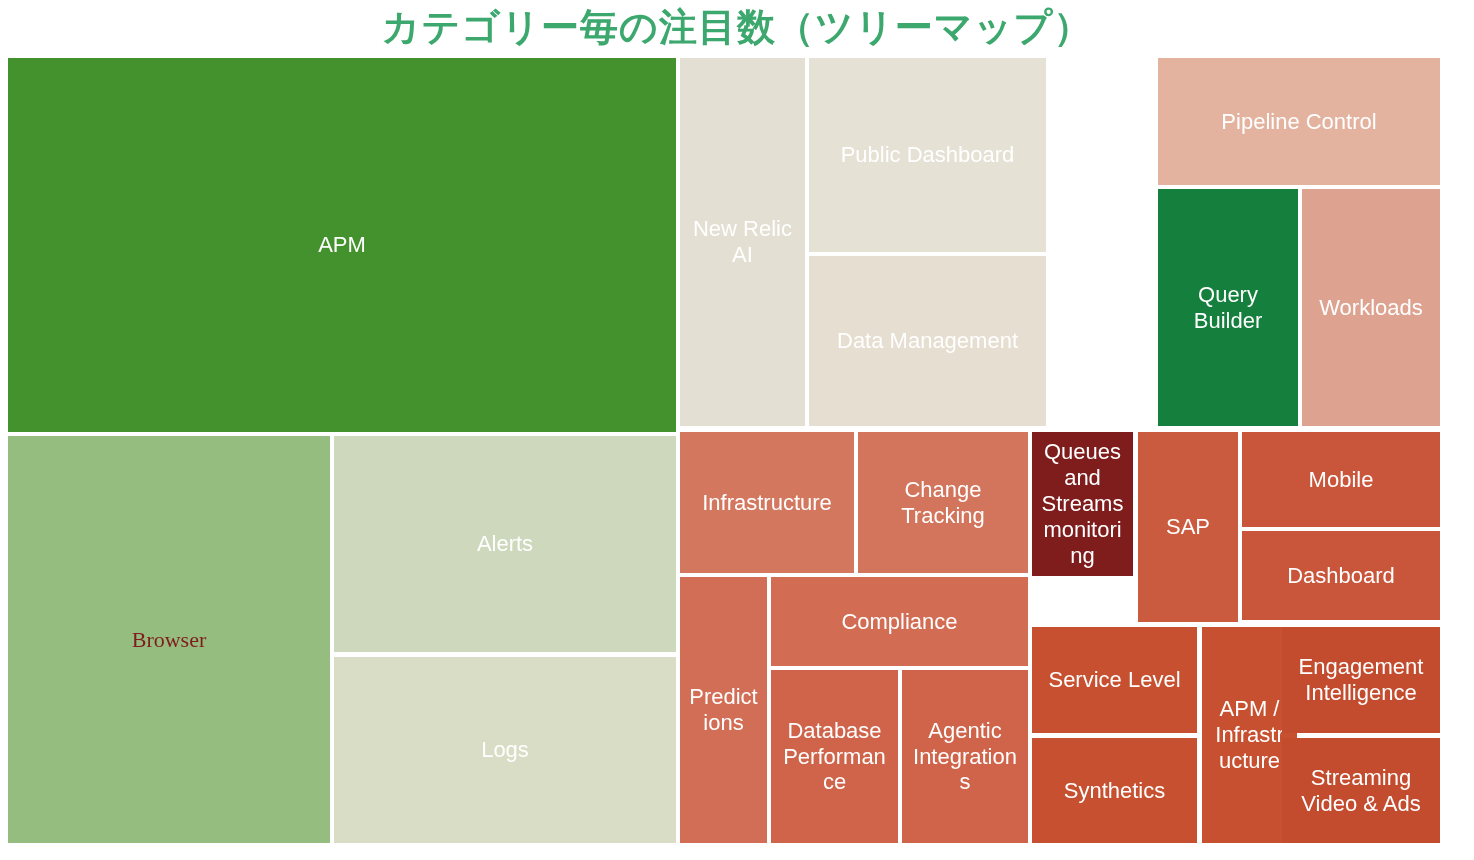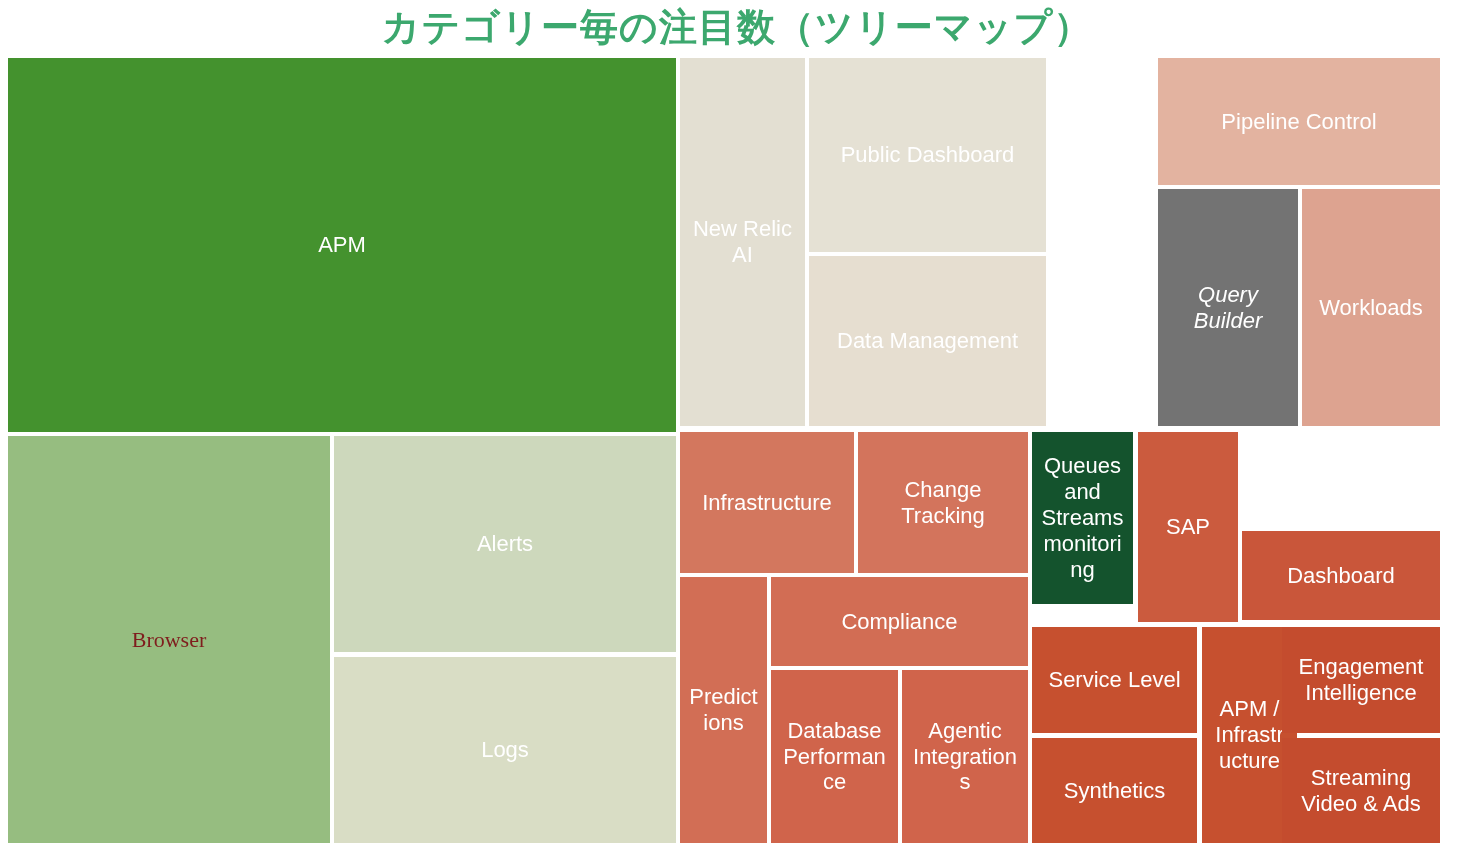--- a/index.html
+++ b/index.html
@@ -71,21 +71,21 @@
   </div>
       <div class="cell" title="Public Dashboard — 注目数 (est.): 18" style="left: 809px; top: 58px; width: 237px; height: 194px; background: rgb(229, 225, 212);">
     <span class="cell-label" style="color: rgb(255, 255, 255);">Public Dashboard</span>
   </div>
       <div class="cell" title="Data Management — 注目数 (est.): 16" style="left: 809px; top: 256px; width: 237px; height: 170px; background: rgb(230, 222, 208);">
     <span class="cell-label" style="color: rgb(255, 255, 255);">Data Management</span>
   </div>
       <div class="cell" title="Pipeline Control — 注目数 (est.): 14" style="left: 1158px; top: 58px; width: 282px; height: 127px; background: rgb(227, 179, 160);">
     <span class="cell-label" style="color: rgb(255, 255, 255);">Pipeline Control</span>
   </div>
-      <div class="cell" title="Query Builder — 注目数 (est.): 13" style="left: 1158px; top: 189px; width: 140px; height: 237px; background: #737373; font-style: italic;">
+      <div class="cell" title="Query Builder — 注目数 (est.): 13" style="left: 1158px; top: 189px; width: 140px; height: 237px; background: #15803d;">
     <span class="cell-label" style="color: rgb(255, 255, 255);">Query Builder</span>
   </div>
       <div class="cell" title="Workloads — 注目数 (est.): 13" style="left: 1302px; top: 189px; width: 138px; height: 237px; background: rgb(221, 163, 144); justify-content: center;">
     <span class="cell-label" style="color: rgb(255, 255, 255);">Workloads</span>
   </div>
       <div class="cell" title="Infrastructure — 注目数 (est.): 10" style="left: 680px; top: 432px; width: 174px; height: 141px; background: rgb(211, 119, 94);">
     <span class="cell-label" style="color: rgb(255, 255, 255);">Infrastructure</span>
   </div>
       <div class="cell" title="Change Tracking — 注目数 (est.): 10" style="left: 858px; top: 432px; width: 170px; height: 141px; background: rgb(211, 116, 92);">
     <span class="cell-label" style="color: rgb(255, 255, 255);">Change Tracking</span>
@@ -95,25 +95,28 @@
   </div>
       <div class="cell" title="Compliance — 注目数 (est.): 9" style="left: 771px; top: 577px; width: 257px; height: 89px; background: rgb(210, 109, 84);">
     <span class="cell-label" style="color: rgb(255, 255, 255);">Compliance</span>
   </div>
       <div class="cell" title="Database Performance — 注目数 (est.): 9" style="left: 771px; top: 670px; width: 127px; height: 173px; background: rgb(208, 100, 75);">
     <span class="cell-label" style="color: rgb(255, 255, 255);">Database Performance</span>
   </div>
       <div class="cell" title="Agentic Integrations — 注目数 (est.): 9" style="left: 902px; top: 670px; width: 126px; height: 173px; background: rgb(208, 100, 75);">
     <span class="cell-label" style="color: rgb(255, 255, 255);">Agentic Integrations</span>
   </div>
-      <div class="cell" title="Queues and Streams monitoring — 注目数 (est.): 8" style="left: 1032px; top: 432px; width: 101px; height: 172px; background: #14532d;">
+      <div class="cell" title="Queues and Streams monitoring — 注目数 (est.): 8" style="left: 1032px; top: 432px; width: 101px; height: 144px; background: #7f1d1d;">
     <span class="cell-label" style="color: rgb(255, 255, 255);">Queues and Streams monitoring</span>
   </div>
       <div class="cell" title="SAP — 注目数 (est.): 8" style="left: 1138px; top: 432px; width: 100px; height: 190px; background: rgb(203, 91, 62);">
     <span class="cell-label" style="color: rgb(255, 255, 255);">SAP</span>
+  </div>
+      <div class="cell" title="Mobile — 注目数 (est.): 8" style="left: 1242px; top: 432px; width: 198px; height: 95px; background: rgb(201, 86, 58);">
+    <span class="cell-label" style="color: rgb(255, 255, 255);">Mobile</span>
   </div>
       <div class="cell" title="Dashboard — 注目数 (est.): 7" style="left: 1242px; top: 531px; width: 198px; height: 89px; background: rgb(201, 86, 58);">
     <span class="cell-label" style="color: rgb(255, 255, 255);">Dashboard</span>
   </div>
       <div class="cell" title="Service Level — 注目数 (est.): 7" style="left: 1032px; top: 627px; width: 165px; height: 106px; background: rgb(198, 80, 47);">
     <span class="cell-label" style="color: rgb(255, 255, 255);">Service Level</span>
   </div>
       <div class="cell" title="Synthetics — 注目数 (est.): 7" style="left: 1032px; top: 738px; width: 165px; height: 105px; background: rgb(198, 80, 47);">
     <span class="cell-label" style="color: rgb(255, 255, 255);">Synthetics</span>
   </div>

